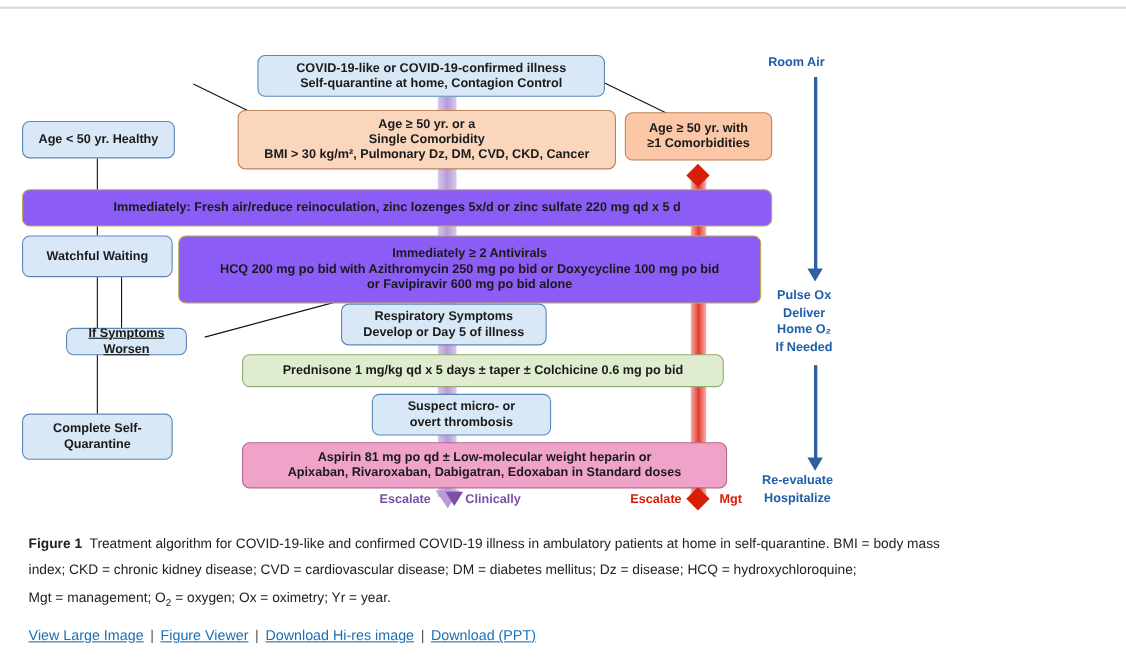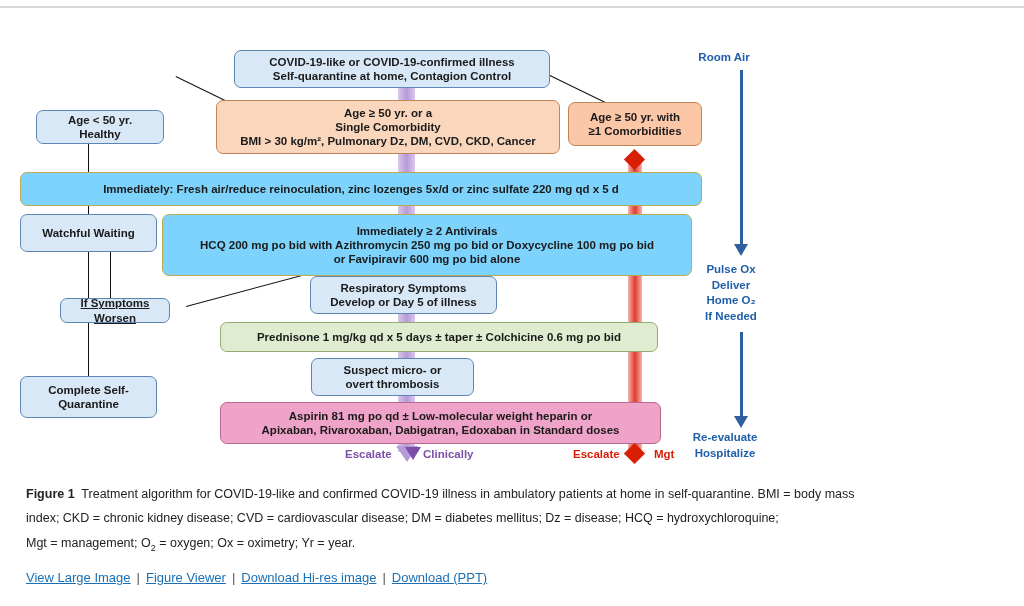--- a/index.html
+++ b/index.html
@@ -45,36 +45,36 @@
     display: flex;
     align-items: center;
     justify-content: center;
     padding: 3px 11px;
     z-index: 5;
   }
   .node span { display: block; width: 100%; }
   .blue   { background: #d9e8f7; border-color: #5e86b5; }
   .peach  { background: #fad6bd; border-color: #c08457; }
   .peach2 { background: #fbc7a6; border-color: #c08457; }
-  .yellow { background: #7dd3fc; border-color: #b9ad51; }
+  .yellow { background: #8b5cf6; border-color: #b9ad51; }
   .green  { background: #dfeccf; border-color: #93ab74; }
   .pink   { background: #efa3c8; border-color: #b46a91; }
 
   
   #n-covid     { left: 234px; top: 36px;  width: 316px; height: 38px; }
-  #n-age50     { left: 36px;  top: 96px;  width: 128px; height: 34px; align-items: center; }
+  #n-age50     { left: 20px;  top: 96px;  width: 139px; height: 34px; align-items: center; }
   #n-agege     { left: 216px; top: 86px;  width: 344px; height: 54px; }
   #n-comorb    { left: 568px; top: 88px;  width: 134px; height: 44px; }
   #n-immediate { left: 20px;  top: 158px; width: 682px; height: 34px; }
   #n-watchful  { left: 20px;  top: 200px; width: 137px; height: 38px; justify-content: flex-end; }
   #n-antiviral { left: 162px; top: 200px; width: 530px; height: 62px; }
   #n-ifsympt   { left: 60px;  top: 284px; width: 110px; height: 25px; text-decoration: underline; }
   #n-resp      { left: 310px; top: 262px; width: 187px; height: 38px; }
   #n-pred      { left: 220px; top: 308px; width: 438px; height: 30px; }
-  #n-suspect   { left: 311px; top: 344px; width: 163px; height: 38px; }
+  #n-suspect   { left: 338px; top: 344px; width: 163px; height: 38px; }
   #n-complete  { left: 20px;  top: 362px; width: 137px; height: 42px; }
   #n-aspirin   { left: 220px; top: 388px; width: 441px; height: 42px; }
 
   
   .ln { position: absolute; background: #111; z-index: 3; transform-origin: 0 0; }
 
   
   .band-purple {
     position: absolute;
     left: 398px; top: 74px;

